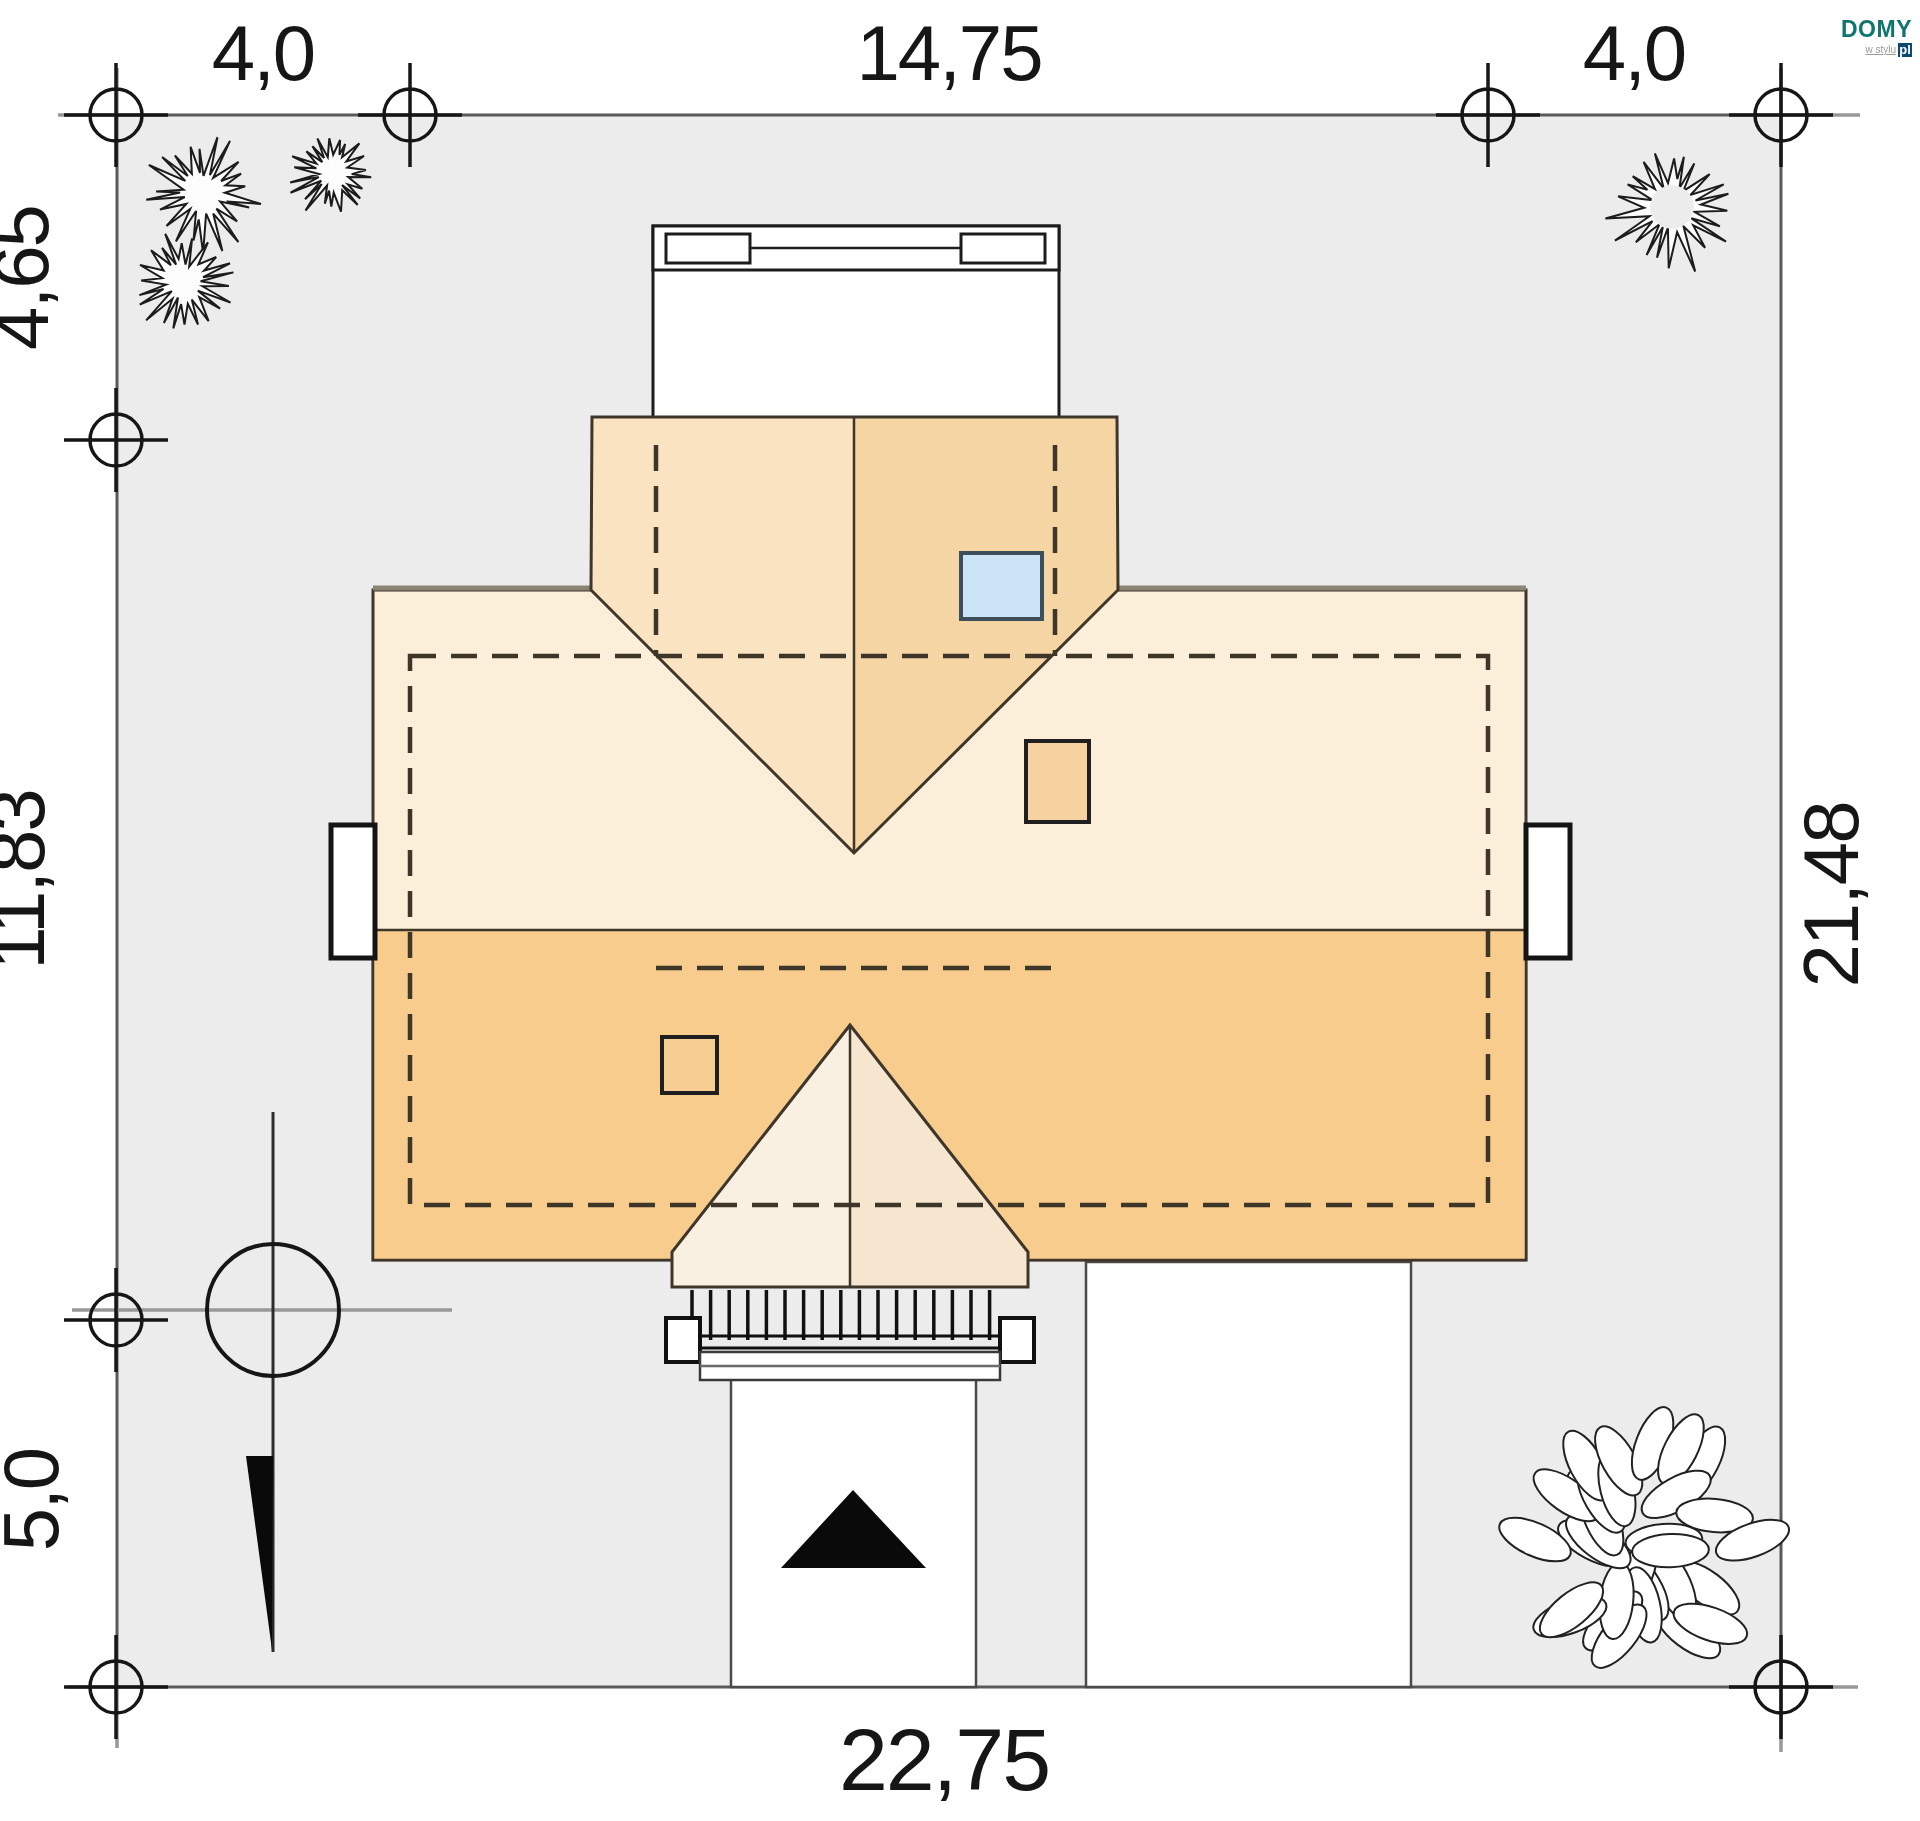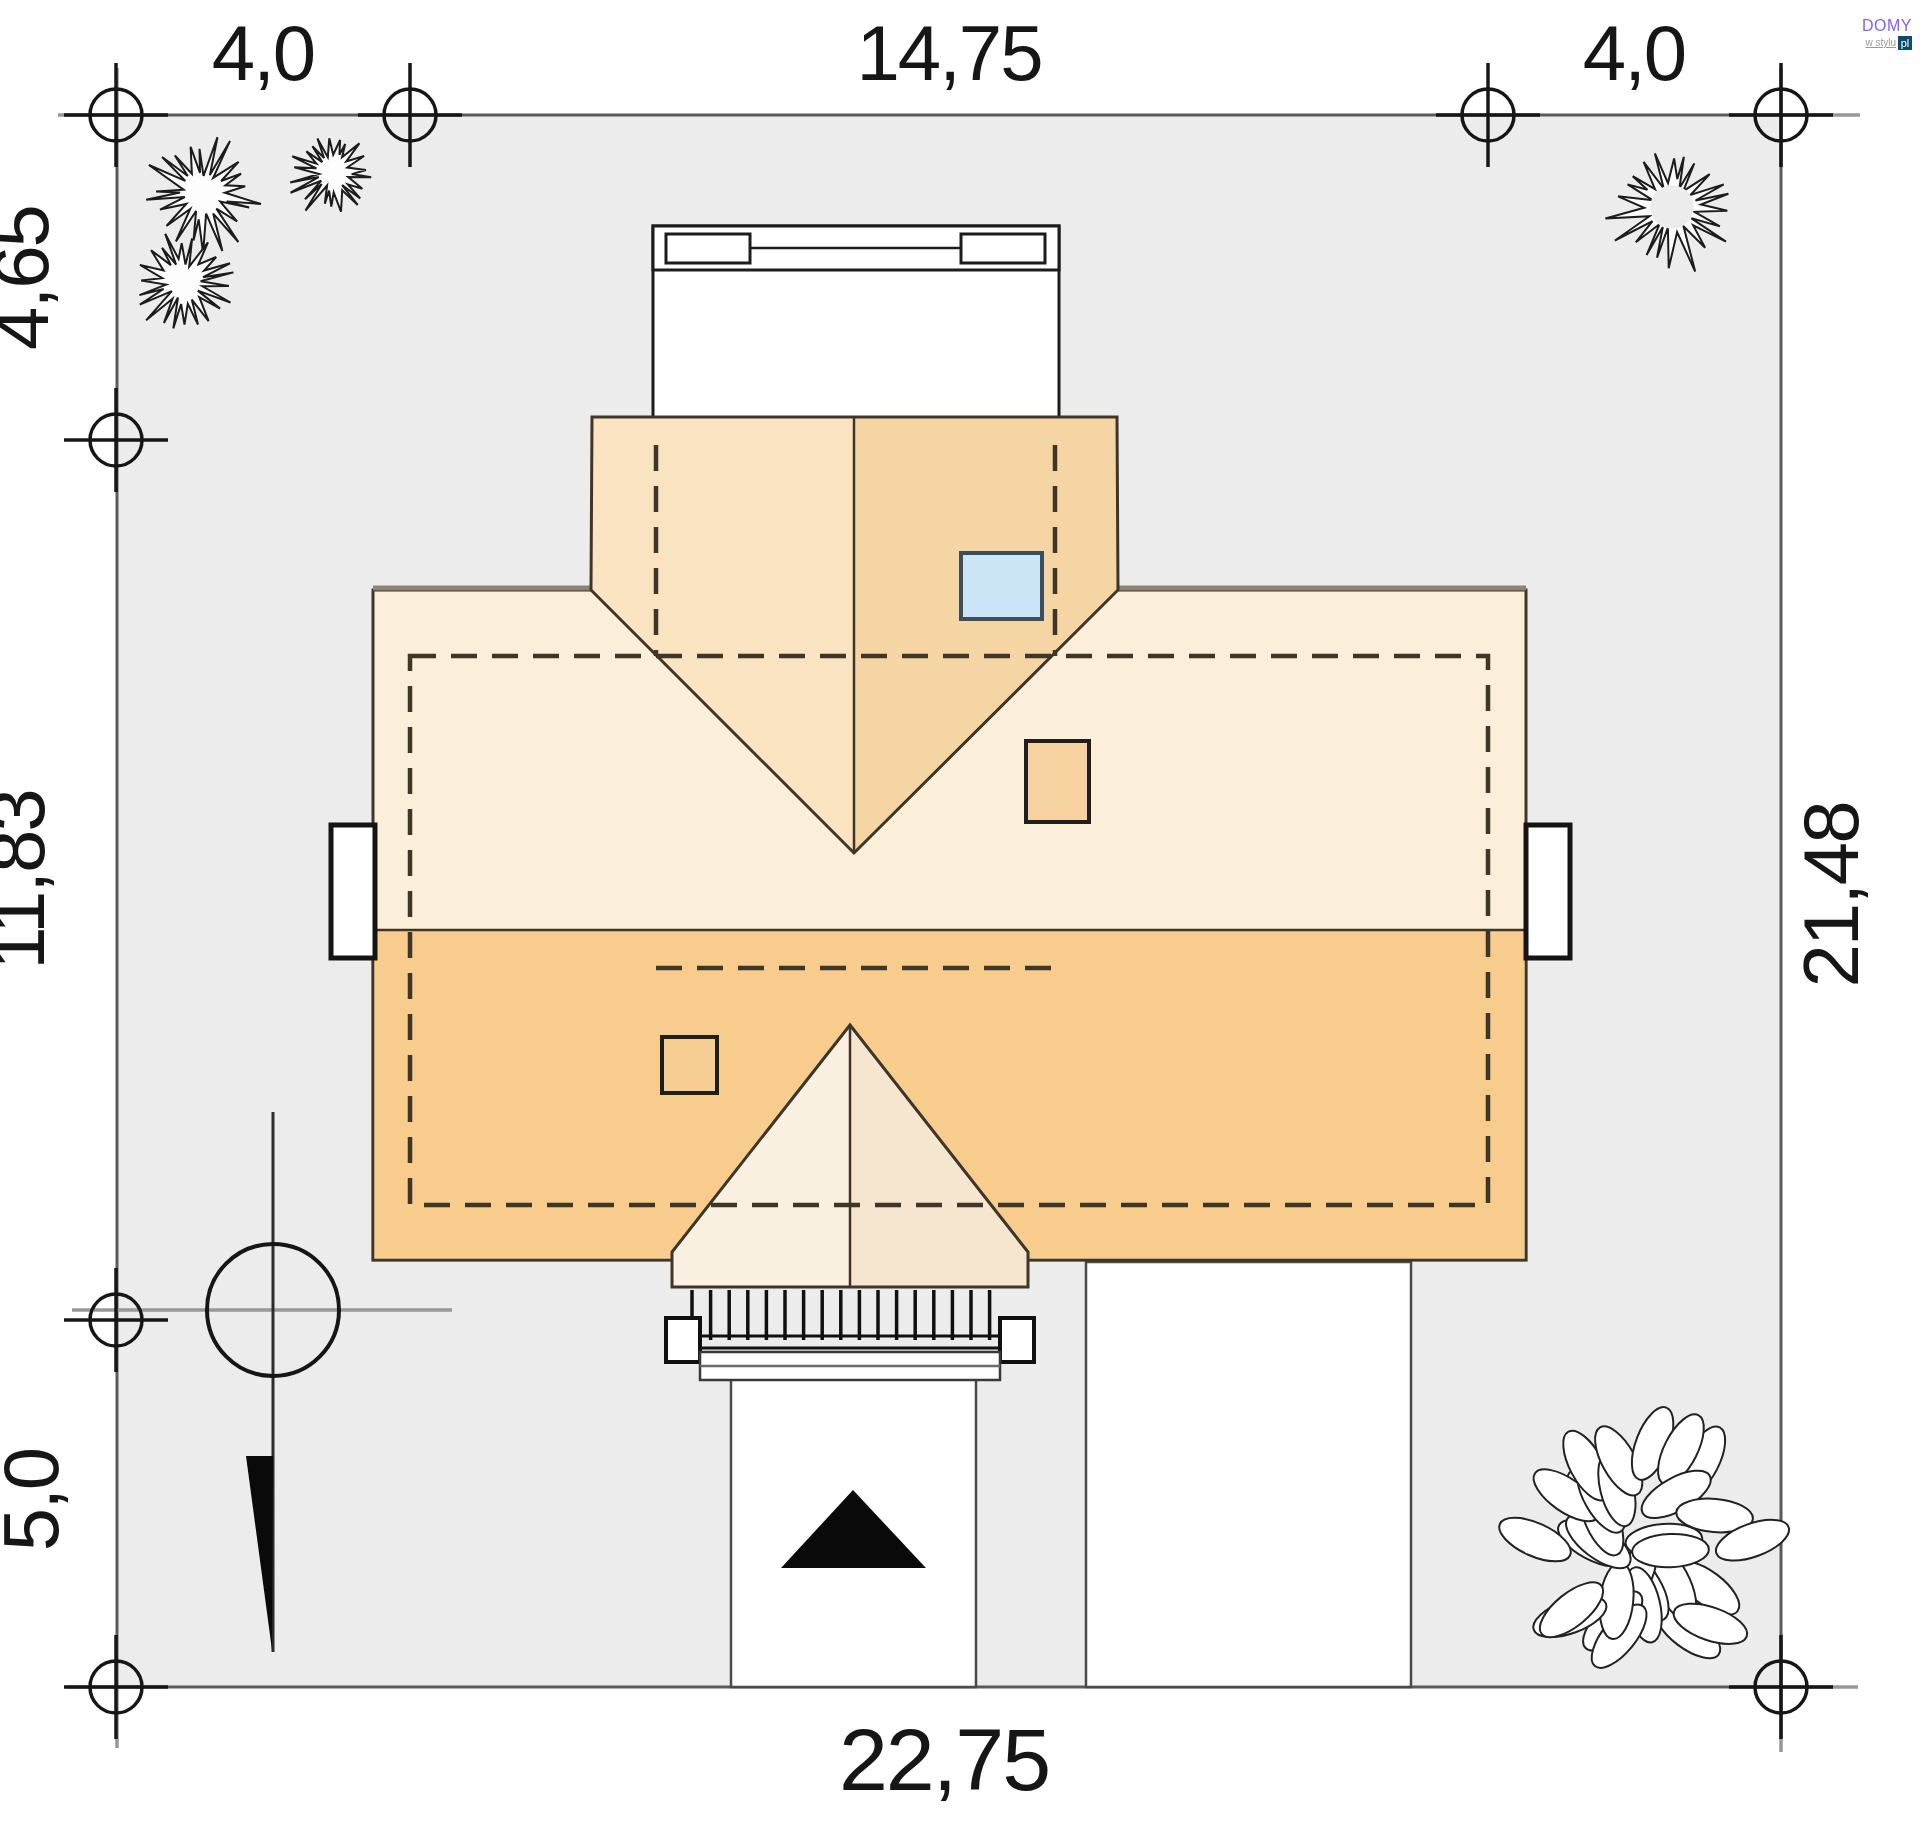--- a/index.html
+++ b/index.html
@@ -2,25 +2,25 @@
 <html><head>
 <meta charset="utf-8">
 <style>
   html,body{margin:0;padding:0;background:#ffffff;}
   #stage{position:relative;width:1920px;height:1821px;background:#ffffff;overflow:hidden;
          font-family:"Liberation Sans", sans-serif;}
   svg text{font-family:"Liberation Sans", sans-serif;fill:#161616;}
   .dim{font-size:78px;letter-spacing:-2px;}
   .dimBig{font-size:88px;letter-spacing:-2px;}
   #logo{position:absolute;left:1802px;top:18px;width:110px;text-align:right;line-height:1;}
-  #logo .brand{font-weight:normal;font-size:16px;color:#8b5cf6;letter-spacing:0.5px;}
+  #logo .brand{font-weight:bold;font-size:23px;color:#0f766e;letter-spacing:0.5px;}
   #logo .sub{display:flex;justify-content:flex-end;align-items:center;margin-top:2px;gap:2px;}
   #logo .tag{font-size:10px;color:#9a9a9a;text-decoration:underline;}
   #logo .tld{display:inline-block;width:14px;height:14px;background:#0c4a6e;color:#fff;
-             font-size:11px;font-weight:normal;text-align:center;line-height:14px;}
+             font-size:13px;font-weight:bold;text-align:center;line-height:14px;}
 </style>
 </head>
 <body>
 
 <div id="stage">
 
 <svg id="plan-svg" width="1920" height="1821" viewBox="0 0 1920 1821">
 
   <rect x="117" y="115" width="1664" height="1572" fill="#ececec" stroke="#5a5a5a" stroke-width="3"></rect>
 

